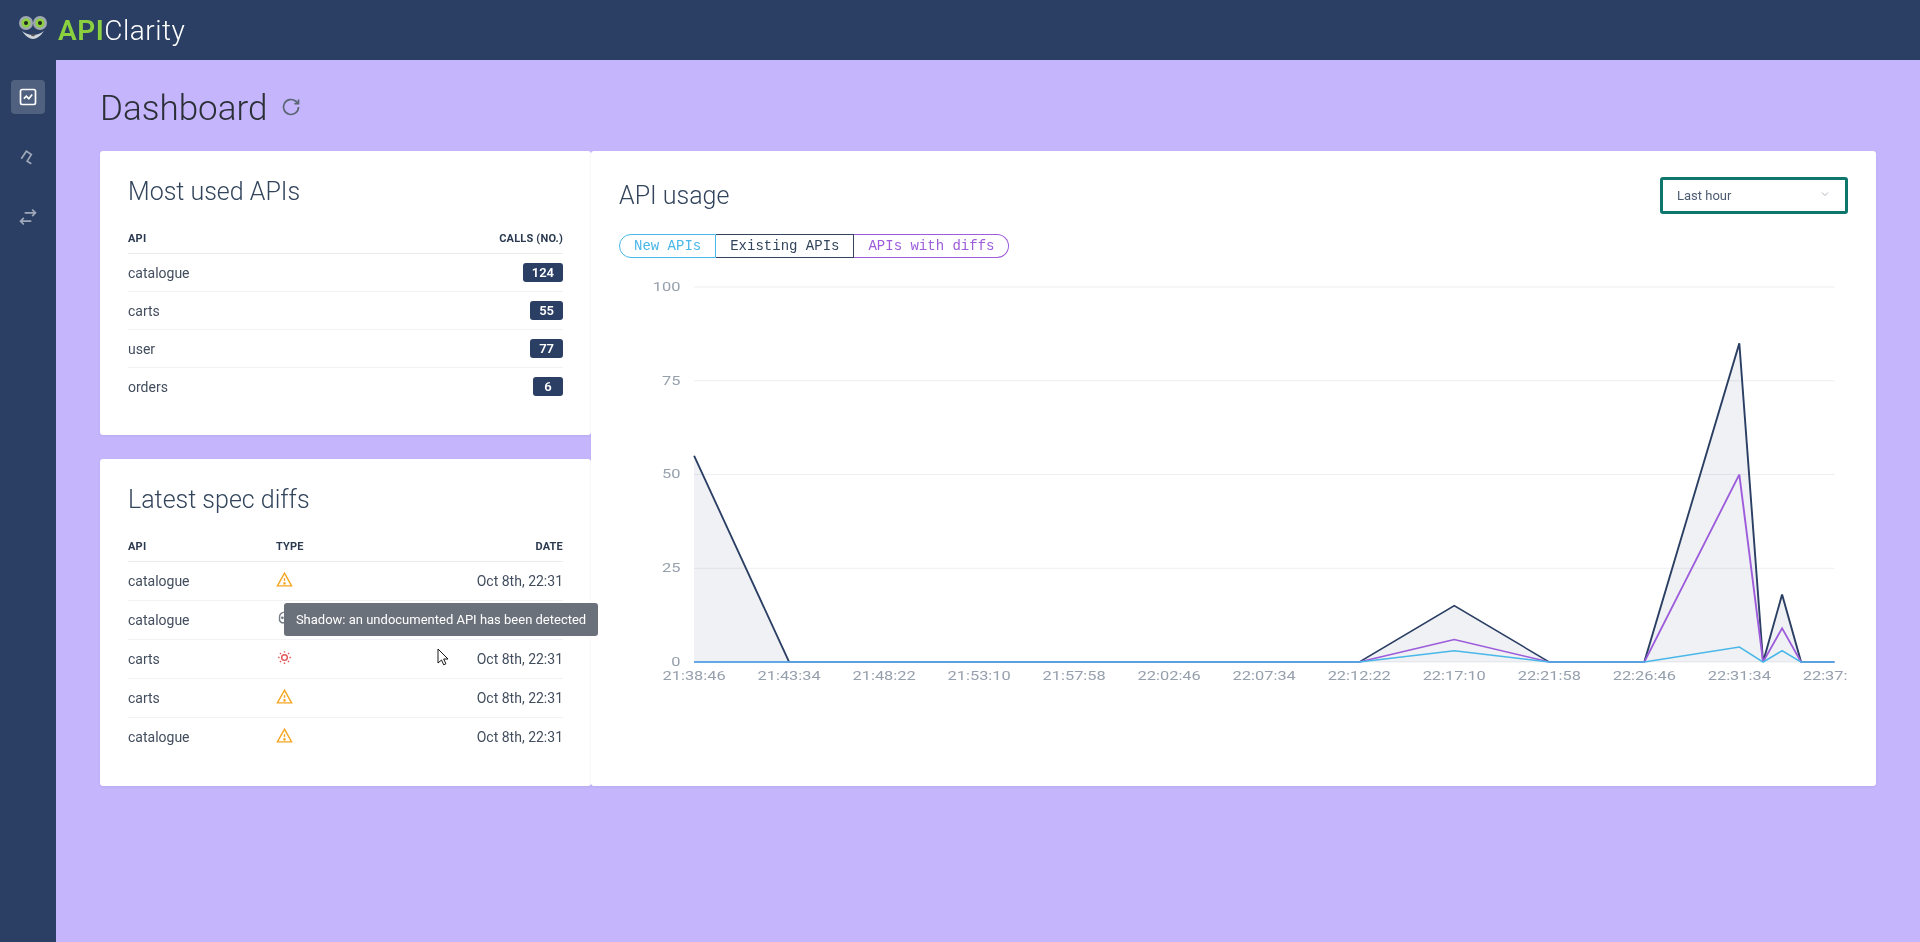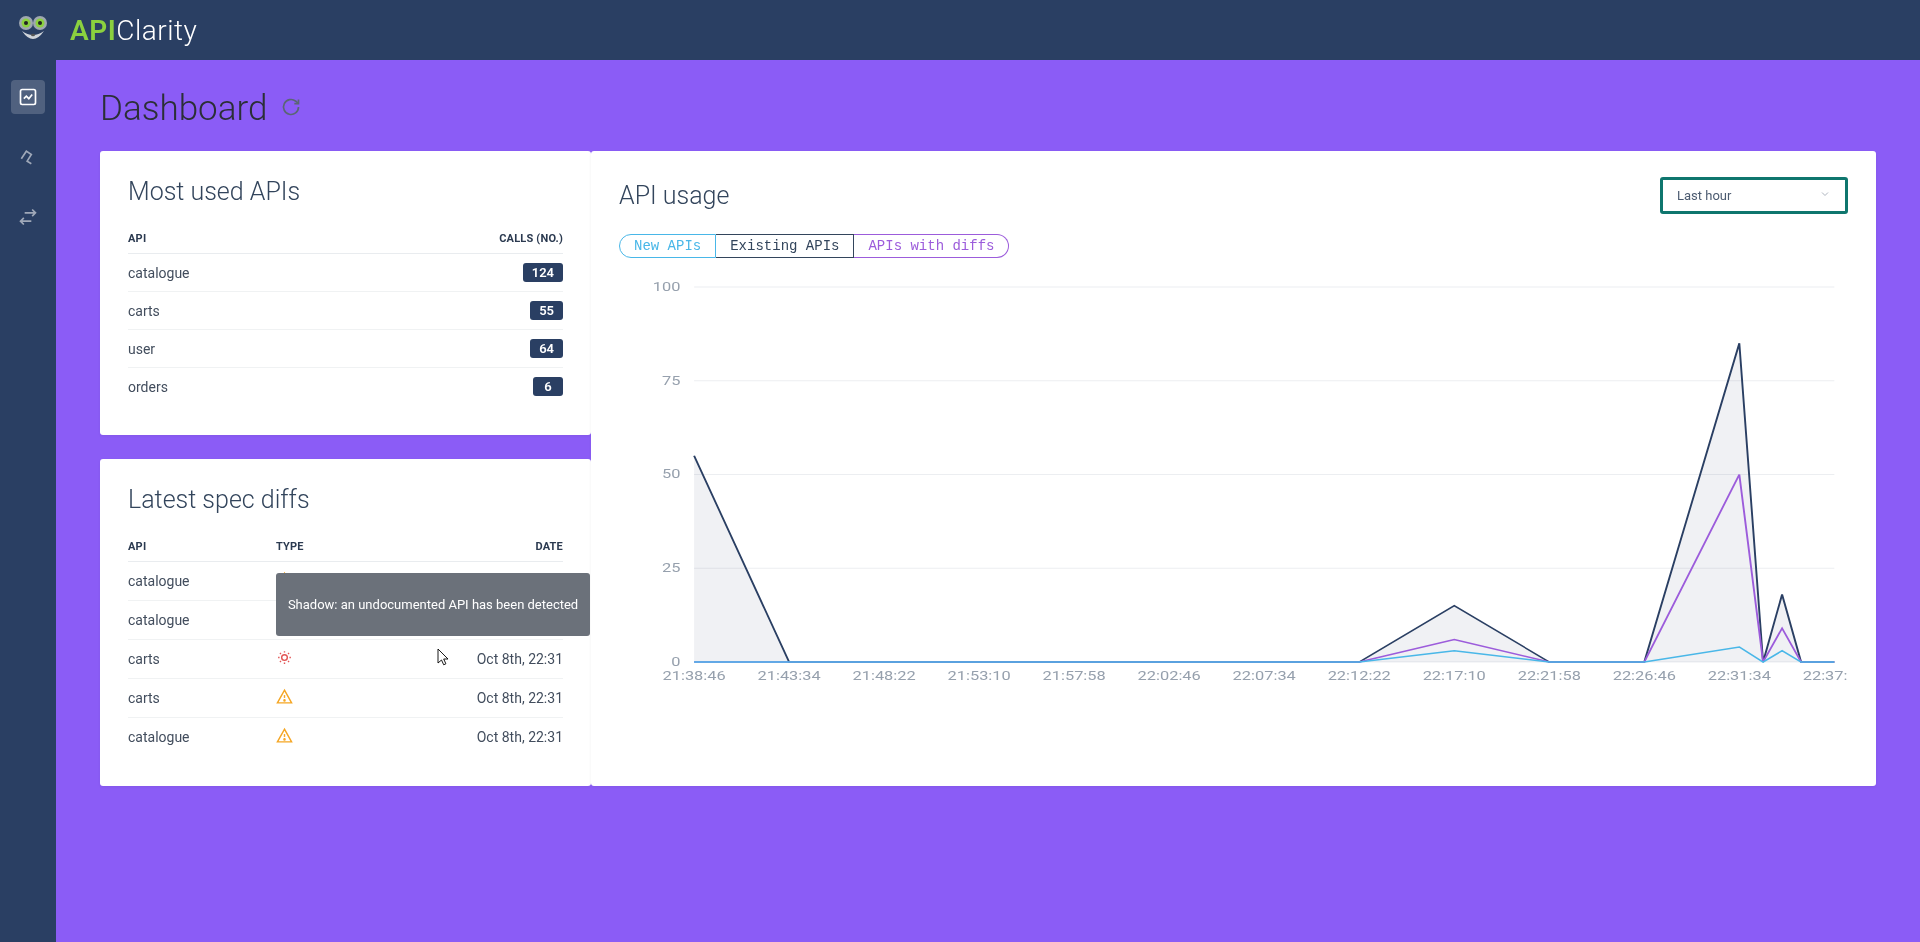--- a/index.html
+++ b/index.html
@@ -1,47 +1,47 @@
 <!DOCTYPE html>
 <html><head>
 <meta charset="utf-8">
 <style>
 * { box-sizing: border-box; margin: 0; padding: 0; }
 body { font-family: -apple-system, BlinkMacSystemFont, "Segoe UI", Roboto, Helvetica, Arial, sans-serif; background: #f5f5f5; color: #33455c; overflow: hidden; }
 .app { width: 1920px; height: 942px; transform-origin: top left; }
 .topbar { height: 60px; background: #2a3f63; display: flex; align-items: center; padding: 0 12px; }
-.logo-area { display: flex; align-items: center; gap: 16px; }
+.logo-area { display: flex; align-items: center; gap: 4px; }
 .logo-icon { width: 42px; height: 42px; }
 .logo-text .api { color: #8bd13f; font-weight: 600; font-size: 28px; letter-spacing: 0.5px; }
 .logo-text .clarity { color: #fff; font-weight: 300; font-size: 28px; letter-spacing: 0.5px; }
 .sidebar { position: absolute; top: 60px; left: 0; width: 56px; height: calc(100% - 60px); background: #2a3f63; padding-top: 20px; display: flex; flex-direction: column; align-items: center; gap: 26px; }
 .sidebar-item { width: 34px; height: 34px; display: flex; align-items: center; justify-content: center; border-radius: 4px; cursor: pointer; color: #fff; }
 .sidebar-item.active { background: rgba(255,255,255,0.18); color: #fff; }
 .sidebar-item.dim { opacity: 0.55; }
-.main { position: absolute; top: 60px; left: 56px; right: 0; bottom: 0; padding: 28px 44px; background: #8b5cf6; }
+.main { position: absolute; top: 60px; left: 56px; right: 0; bottom: 0; padding: 28px 44px; background: #c4b5fd; }
 .page-title-row { display: flex; align-items: center; gap: 14px; margin-bottom: 22px; }
 .page-title { font-size: 35px; font-weight: 300; color: #2b2f36; }
 .refresh-icon { color: #5a6674; cursor: pointer; }
 .cols { display: flex; }
 .left-col { width: 491px; display: flex; flex-direction: column; gap: 24px; }
 .card { background: #fff; border-radius: 3px; box-shadow: 0 1px 3px rgba(0,0,0,0.06); padding: 26px 28px 30px; }
 .card.chart-card { flex: 1; }
 .card-title { font-size: 25px; font-weight: 300; color: #33455c; margin-bottom: 18px; }
 .tbl { width: 100%; border-collapse: collapse; }
 .tbl th { text-align: left; font-size: 11px; font-weight: 700; color: #2b3a50; padding: 8px 0; border-bottom: 1px solid #e9ecef; letter-spacing: 0.2px; }
 .tbl th.right, .tbl td.right { text-align: right; }
 .tbl td { padding: 9px 0; border-bottom: 1px solid #f0f2f3; font-size: 14px; color: #424d5d; }
 .tbl tr:last-child td { border-bottom: none; }
 .badge { display: inline-block; background: #2a3f63; color: #fff; border-radius: 3px; padding: 2px 9px; font-size: 13px; font-weight: 600; min-width: 30px; text-align: center; }
 .diffs-card .tbl td { font-size: 14px; }
 .type-cell { position: relative; }
 .icon-warn { color: #f5a623; }
 .icon-zombie { color: #737b87; }
 .icon-shadow { color: #e25555; }
-.tooltip { position: absolute; background: #6b717a; color: #fff; font-size: 13px; padding: 24px 12px; border-radius: 3px; white-space: nowrap; z-index: 10; left: 0; top: -4px; transform: translateY(-100%); }
+.tooltip { position: absolute; background: #6b717a; color: #fff; font-size: 13px; padding: 9px 12px; border-radius: 3px; white-space: nowrap; z-index: 10; left: 8px; top: -4px; transform: translateY(-100%); }
 .cursor-img { position: absolute; left: 161px; top: 8px; z-index: 11; pointer-events: none; }
 .chart-header { display: flex; align-items: center; justify-content: space-between; }
 .time-select { border: 3px solid #0f766e; border-radius: 3px; padding: 8px 14px; font-size: 13px; color: #4c5b70; display: flex; align-items: center; gap: 80px; cursor: pointer; min-width: 188px; justify-content: space-between; }
 .chev { color: #aeb5bf; }
 .legend-pills { display: flex; gap: 0; margin-top: 20px; margin-bottom: 10px; font-family: Liberation Mono, monospace; }
 .pill { border: 1px solid; padding: 3px 14px; font-size: 14px; cursor: pointer; background: #fff; }
 .pill.first { border-radius: 14px 0 0 14px; }
 .pill.last { border-radius: 0 14px 14px 0; border-left: none; }
 .pill.mid { border-left: none; }
 .pill.new { color: #49b7e8; border-color: #49b7e8; }
@@ -125,21 +125,21 @@
                 <tr>
                   <td>catalogue</td>
    <td class="right"><span class="badge">124</span></td>
                 </tr>
                 <tr>
                   <td>carts</td>
    <td class="right"><span class="badge">55</span></td>
                 </tr>
                 <tr>
                   <td>user</td>
-   <td class="right"><span class="badge">64</span></td>
+   <td class="right"><span class="badge">77</span></td>
                 </tr>
                 <tr>
                   <td>orders</td>
    <td class="right"><span class="badge">6</span></td>
                 </tr>
               </tbody>
           </table>
         </div>
 
         <div class="card diffs-card">

